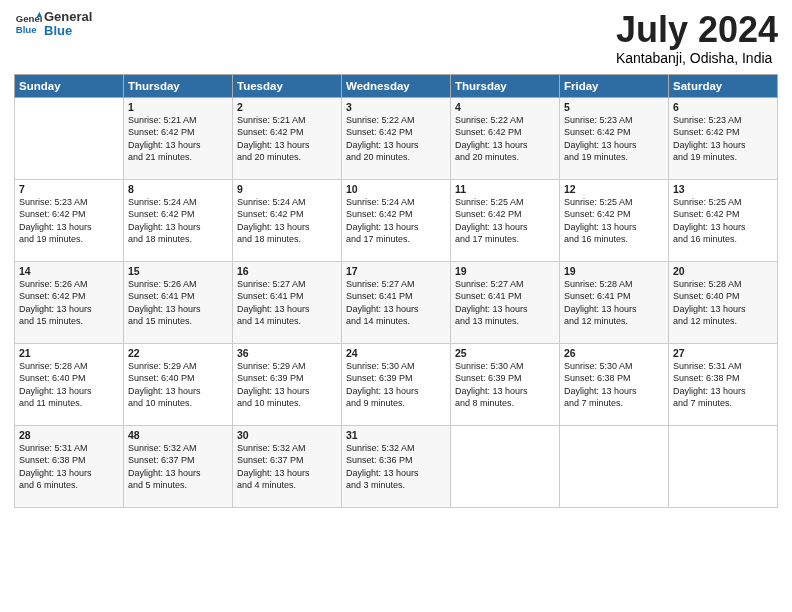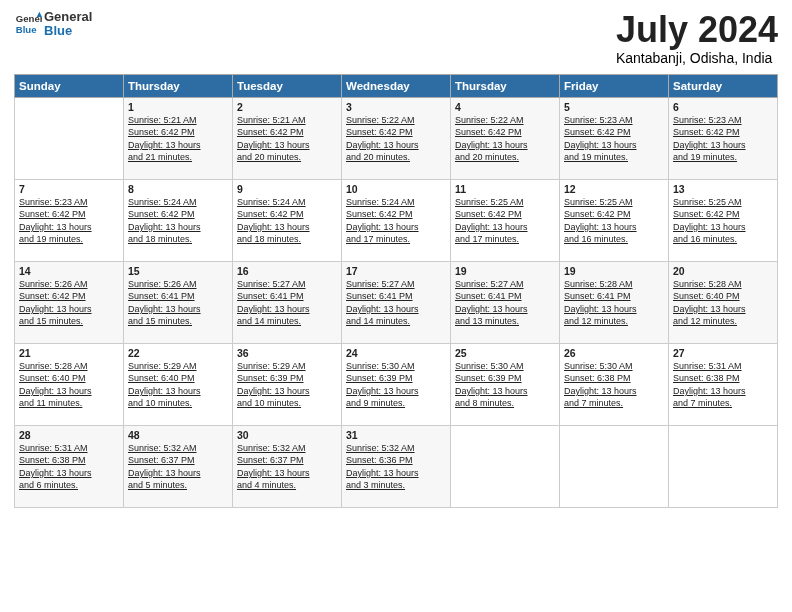--- a/index.html
+++ b/index.html
@@ -81,21 +81,20 @@
     .day-num {
       font-weight: bold;
       font-size: 10.5px;
       display: block;
       margin-bottom: 1px;
     }
     .day-info {
       font-size: 9px;
       color: #222;
       line-height: 1.4;
-      text-decoration: underline;
     }
     .empty-cell {
       background: #fff !important;
     }
   </style>
 </head>
 <body>
 
 <div class="container">
   <div class="header">

